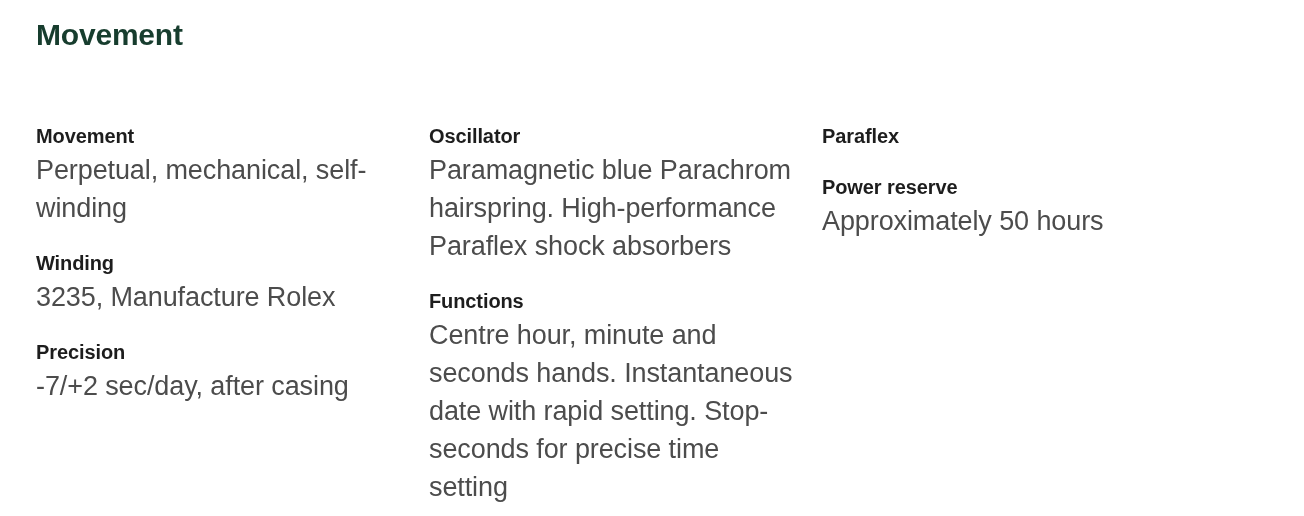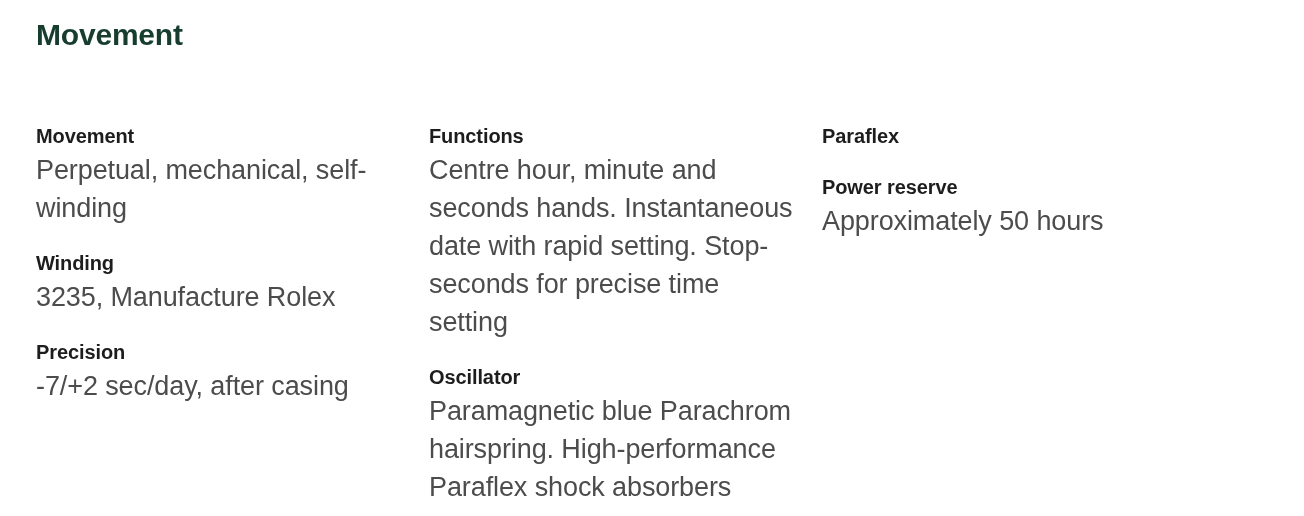--- a/index.html
+++ b/index.html
@@ -98,26 +98,26 @@
         <div class="spec-value">3235, Manufacture Rolex</div>
       </div>
       <div class="spec-block">
         <div class="spec-label">Precision</div>
         <div class="spec-value">-7/+2 sec/day, after casing</div>
       </div>
     </div>
 
     <div class="spec-column">
       <div class="spec-block">
+        <div class="spec-label">Oscillator</div>
+        <div class="spec-value">Paramagnetic blue Parachrom hairspring. High-performance Paraflex shock absorbers</div>
+      </div>
+      <div class="spec-block">
         <div class="spec-label">Functions</div>
         <div class="spec-value">Centre hour, minute and seconds hands. Instantaneous date with rapid setting. Stop-seconds for precise time setting</div>
-      </div>
-      <div class="spec-block">
-        <div class="spec-label">Oscillator</div>
-        <div class="spec-value">Paramagnetic blue Parachrom hairspring. High-performance Paraflex shock absorbers</div>
       </div>
     </div>
 
     <div class="spec-column">
       <div class="spec-block">
         <div class="spec-label">Paraflex</div>
       </div>
       <div class="spec-block">
         <div class="spec-label">Power reserve</div>
         <div class="spec-value">Approximately 50 hours</div>

